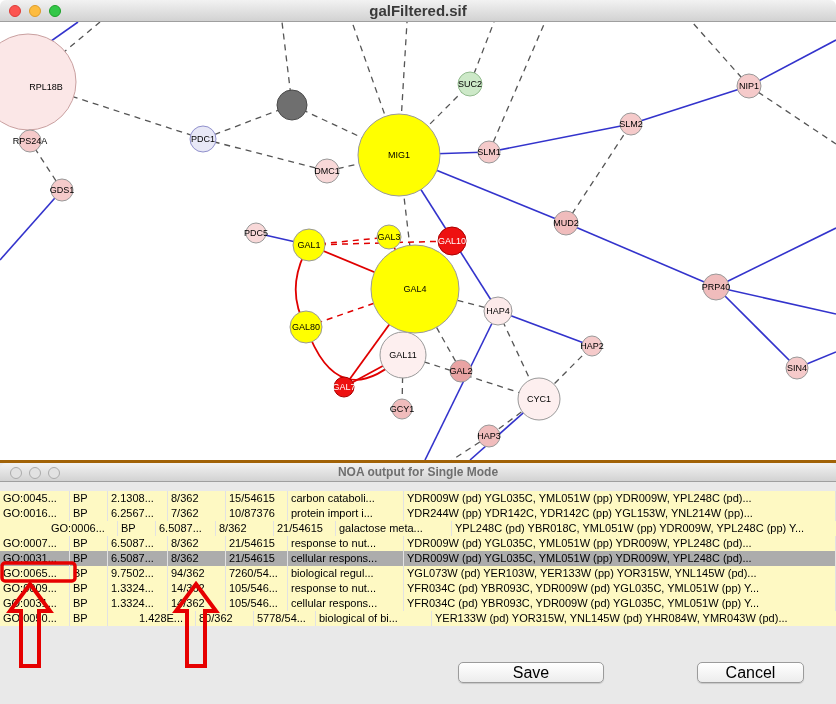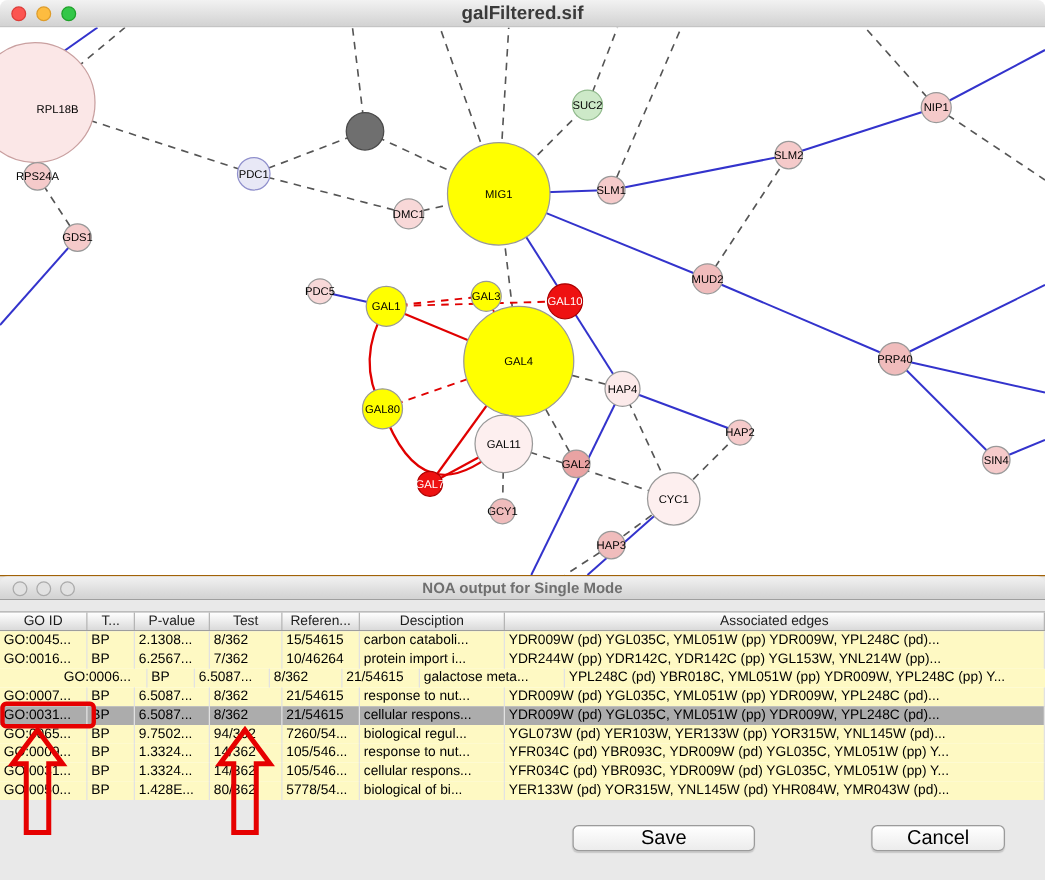--- a/index.html
+++ b/index.html
@@ -15,21 +15,21 @@
   .lights { position:absolute; left:9px; top:5px; display:flex; gap:8px; }
   .light { width:12px; height:12px; border-radius:50%; display:inline-block; }
   .light.red    { background:#fc5551; border:1px solid #dd3c38; }
   .light.yellow { background:#fdbc40; border:1px solid #de9c29; }
   .light.green  { background:#33c748; border:1px solid #1da129; }
   .light.inactive { background:#e2e2e2; border:1px solid #ababab; }
   #net { position:absolute; top:22px; left:0; background:#fff; display:block; }
 
   
   .table-window { position:absolute; top:460px; left:0; width:836px; height:244px; background:#e9e9e9;
-                  border-top:1px solid #a16207; }
+                  border-top:3px solid #a16207; }
   .table-window .titlebar { height:19px; }
   .table-window .titlebar .title { font-size:12px; color:#6f6f6f; }
   .table-window .lights { top:4px; left:10px; gap:7px; }
 
   #noa-table { position:absolute; top:28px; left:0; width:836px; background:#fff; font-size:11px; }
   .thead { display:flex; height:16px; background:linear-gradient(#ffffff,#dadada);
            border-top:1px solid #a8a8a8; border-bottom:1px solid #9e9e9e; }
   .th { flex:none; text-align:center; line-height:15px; color:#1c1c1c;
         border-right:1px solid #b5b5b5; overflow:hidden; white-space:nowrap; padding:0 2px; }
   .trow { display:flex; height:15px; background:#fef9c3; }
@@ -175,44 +175,35 @@
     <div class="titlebar">
       <span class="lights">
         <span class="light inactive"></span>
         <span class="light inactive"></span>
         <span class="light inactive"></span>
       </span>
       <span class="title">NOA output for Single Mode</span>
     </div>
 
     <div id="noa-table">
-        <div class="thead">
-          <div class="th" style="width: 70px;">GO ID</div>
-          <div class="th" style="width: 38px;">T...</div>
-          <div class="th" style="width: 60px;">P-value</div>
-          <div class="th" style="width: 58px;">Test</div>
-          <div class="th" style="width: 62px;">Referen...</div>
-          <div class="th" style="width: 116px;">Desciption</div>
-          <div class="th" style="width: 432px;">Associated edges</div>
-        </div>
         <div class="trow">
           <div class="td" style="width: 70px;">GO:0045...</div>
           <div class="td" style="width: 38px;">BP</div>
           <div class="td" style="width: 60px;">2.1308...</div>
           <div class="td" style="width: 58px;">8/362</div>
           <div class="td" style="width: 62px;">15/54615</div>
           <div class="td" style="width: 116px;">carbon cataboli...</div>
           <div class="td" style="width: 432px;">YDR009W (pd) YGL035C, YML051W (pp) YDR009W, YPL248C (pd)...</div>
         </div>
         <div class="trow">
           <div class="td" style="width: 70px;">GO:0016...</div>
           <div class="td" style="width: 38px;">BP</div>
           <div class="td" style="width: 60px;">6.2567...</div>
           <div class="td" style="width: 58px;">7/362</div>
-          <div class="td" style="width: 62px;">10/46264</div>
+          <div class="td" style="width: 62px;">10/87376</div>
           <div class="td" style="width: 116px;">protein import i...</div>
           <div class="td" style="width: 432px;">YDR244W (pp) YDR142C, YDR142C (pp) YGL153W, YNL214W (pp)...</div>
         </div>
         <div class="trow">
           <div class="td" style="width: 70px; margin-left: 48px;">GO:0006...</div>
           <div class="td" style="width: 38px;">BP</div>
           <div class="td" style="width: 60px;">6.5087...</div>
           <div class="td" style="width: 58px;">8/362</div>
           <div class="td" style="width: 62px;">21/54615</div>
           <div class="td" style="width: 116px;">galactose meta...</div>
@@ -259,21 +250,21 @@
           <div class="td" style="width: 38px;">BP</div>
           <div class="td" style="width: 60px;">1.3324...</div>
           <div class="td" style="width: 58px;">14/362</div>
           <div class="td" style="width: 62px;">105/546...</div>
           <div class="td" style="width: 116px;">cellular respons...</div>
           <div class="td" style="width: 432px;">YFR034C (pd) YBR093C, YDR009W (pd) YGL035C, YML051W (pp) Y...</div>
         </div>
         <div class="trow">
           <div class="td" style="width: 70px;">GO:0050...</div>
           <div class="td" style="width: 38px;">BP</div>
-          <div class="td" style="width: 60px;">1.428E...</div>
+          <div class="td" style="width: 60px; margin-left: 28px;">1.428E...</div>
           <div class="td" style="width: 58px;">80/362</div>
           <div class="td" style="width: 62px;">5778/54...</div>
           <div class="td" style="width: 116px;">biological of bi...</div>
           <div class="td" style="width: 432px;">YER133W (pd) YOR315W, YNL145W (pd) YHR084W, YMR043W (pd)...</div>
         </div>
       </div>
 
     <button class="btn btn-save">Save</button>
     <button class="btn btn-cancel">Cancel</button>
   </section>

